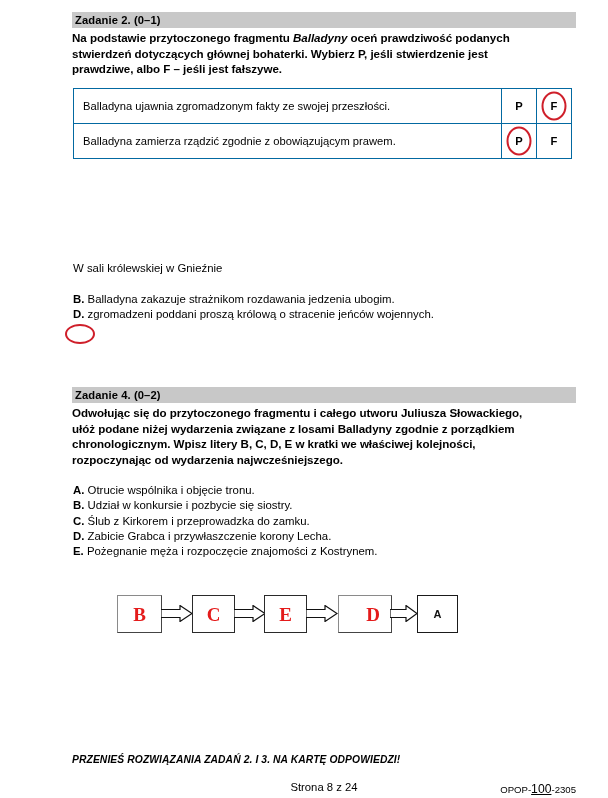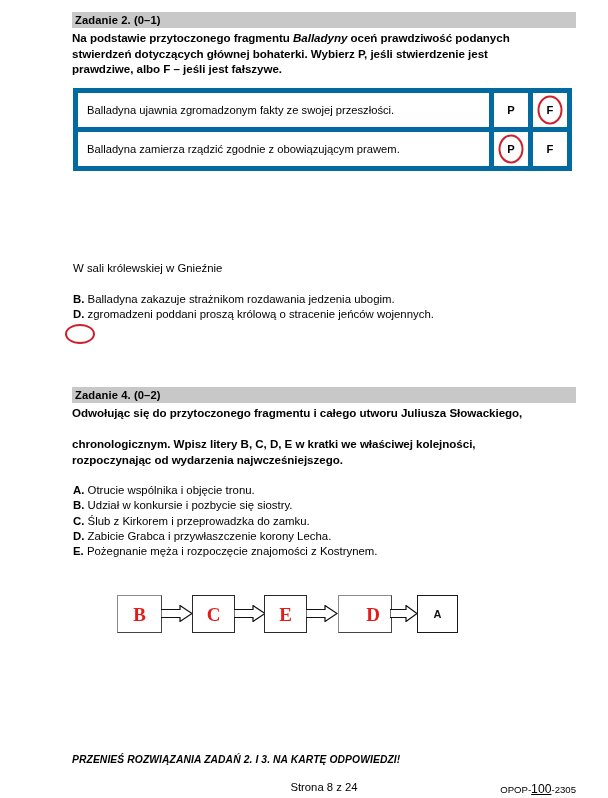--- a/index.html
+++ b/index.html
@@ -56,21 +56,21 @@
   .opts b { font-weight: bold; }
 
   
   table.pf {
     border-collapse: collapse;
     width: 499px;
     table-layout: fixed;
     margin-top: 0;
   }
   table.pf td {
-    border: 5px solid #0369a1;
+    border: 1px solid #0369a1;
     height: 32px;
     font-size: 11.2px;
     vertical-align: middle;
   }
   td.stmt { padding-left: 9px; }
   td.pfcell {
     width: 32px;
     text-align: center;
     font-weight: bold;
     font-size: 11.5px;
@@ -216,21 +216,21 @@
   <div class="opts" style="position:absolute; left:1px; top:288px;">
     <div><b>B.</b><span> Balladyna zakazuje strażnikom rozdawania jedzenia ubogim.</span></div>
     <div><b>D.</b><span> zgromadzeni poddani proszą królową o stracenie jeńców wojennych.</span></div>
   </div>
   <div class="circ-c" style="position:absolute; left:-7px; top:320px;"></div>
 
   <div style="position:absolute; left:0; top:383px; width:504px;">
     <div class="task-bar">Zadanie 4. (0–2)</div>
     <div class="task-intro">
       <span>Odwołując się do przytoczonego fragmentu i całego utworu Juliusza Słowackiego,</span><br>
-      <br>
+      <span>ułóż podane niżej wydarzenia związane z losami Balladyny zgodnie z porządkiem</span><br>
       <span>chronologicznym. Wpisz litery B, C, D, E w kratki we właściwej kolejności,</span><br>
       <span>rozpoczynając od wydarzenia najwcześniejszego.</span>
     </div>
   </div>
 
   <div class="opts" style="position:absolute; left:1px; top:479px;">
     <div><b>A.</b><span> Otrucie wspólnika i objęcie tronu.</span></div>
     <div><b>B.</b><span> Udział w konkursie i pozbycie się siostry.</span></div>
     <div><b>C.</b><span> Ślub z Kirkorem i przeprowadzka do zamku.</span></div>
     <div><b>D.</b><span> Zabicie Grabca i przywłaszczenie korony Lecha.</span></div>

